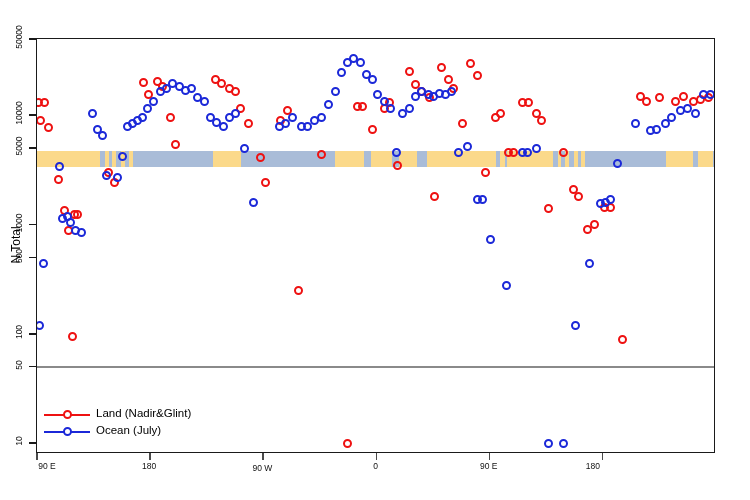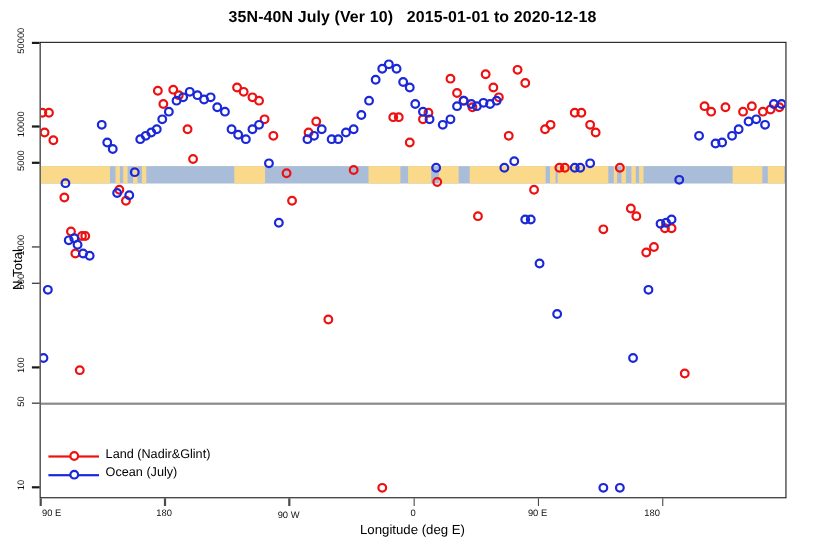--- a/index.html
+++ b/index.html
@@ -56,24 +56,22 @@
     position:absolute;left:18.5px;top:3.5px;width:9px;height:9px;
     border-radius:50%;box-sizing:border-box;background:#fff;
   }
   .legend-text{position:absolute;left:52px;top:1px;font-size:11.5px;color:#000;white-space:nowrap;}
 </style>
 </head>
 <body>
 
 <div id="root">
 
-  <div id="chart-title">35N-40N July (Ver 10)   2015-01-01 to 2020-12-18</div>
 
   <div id="ylabel-axis" style="left: -24px; top: 237.5px; width: 80px; text-align: center;">N Total</div>
-  <div id="xlabel-axis">Longitude (deg E)</div>
 
   <div id="yaxis"></div>
   <div id="xaxis"></div>
 
   <div id="plot-frame">
     <div id="plot-inner">
       <div class="ref-line" id="ref-line" style="top: 327.237px; background: rgb(138, 138, 138);"></div>
       <div class="mapstrip" id="mapstrip" style="top: 112.267px; height: 15.3737px;">
         <div class="ocean" style="background: rgb(169, 188, 216);"></div>
       <div class="land" style="left: 0px; width: 62.8704px; background: rgb(251, 217, 138);"></div>

